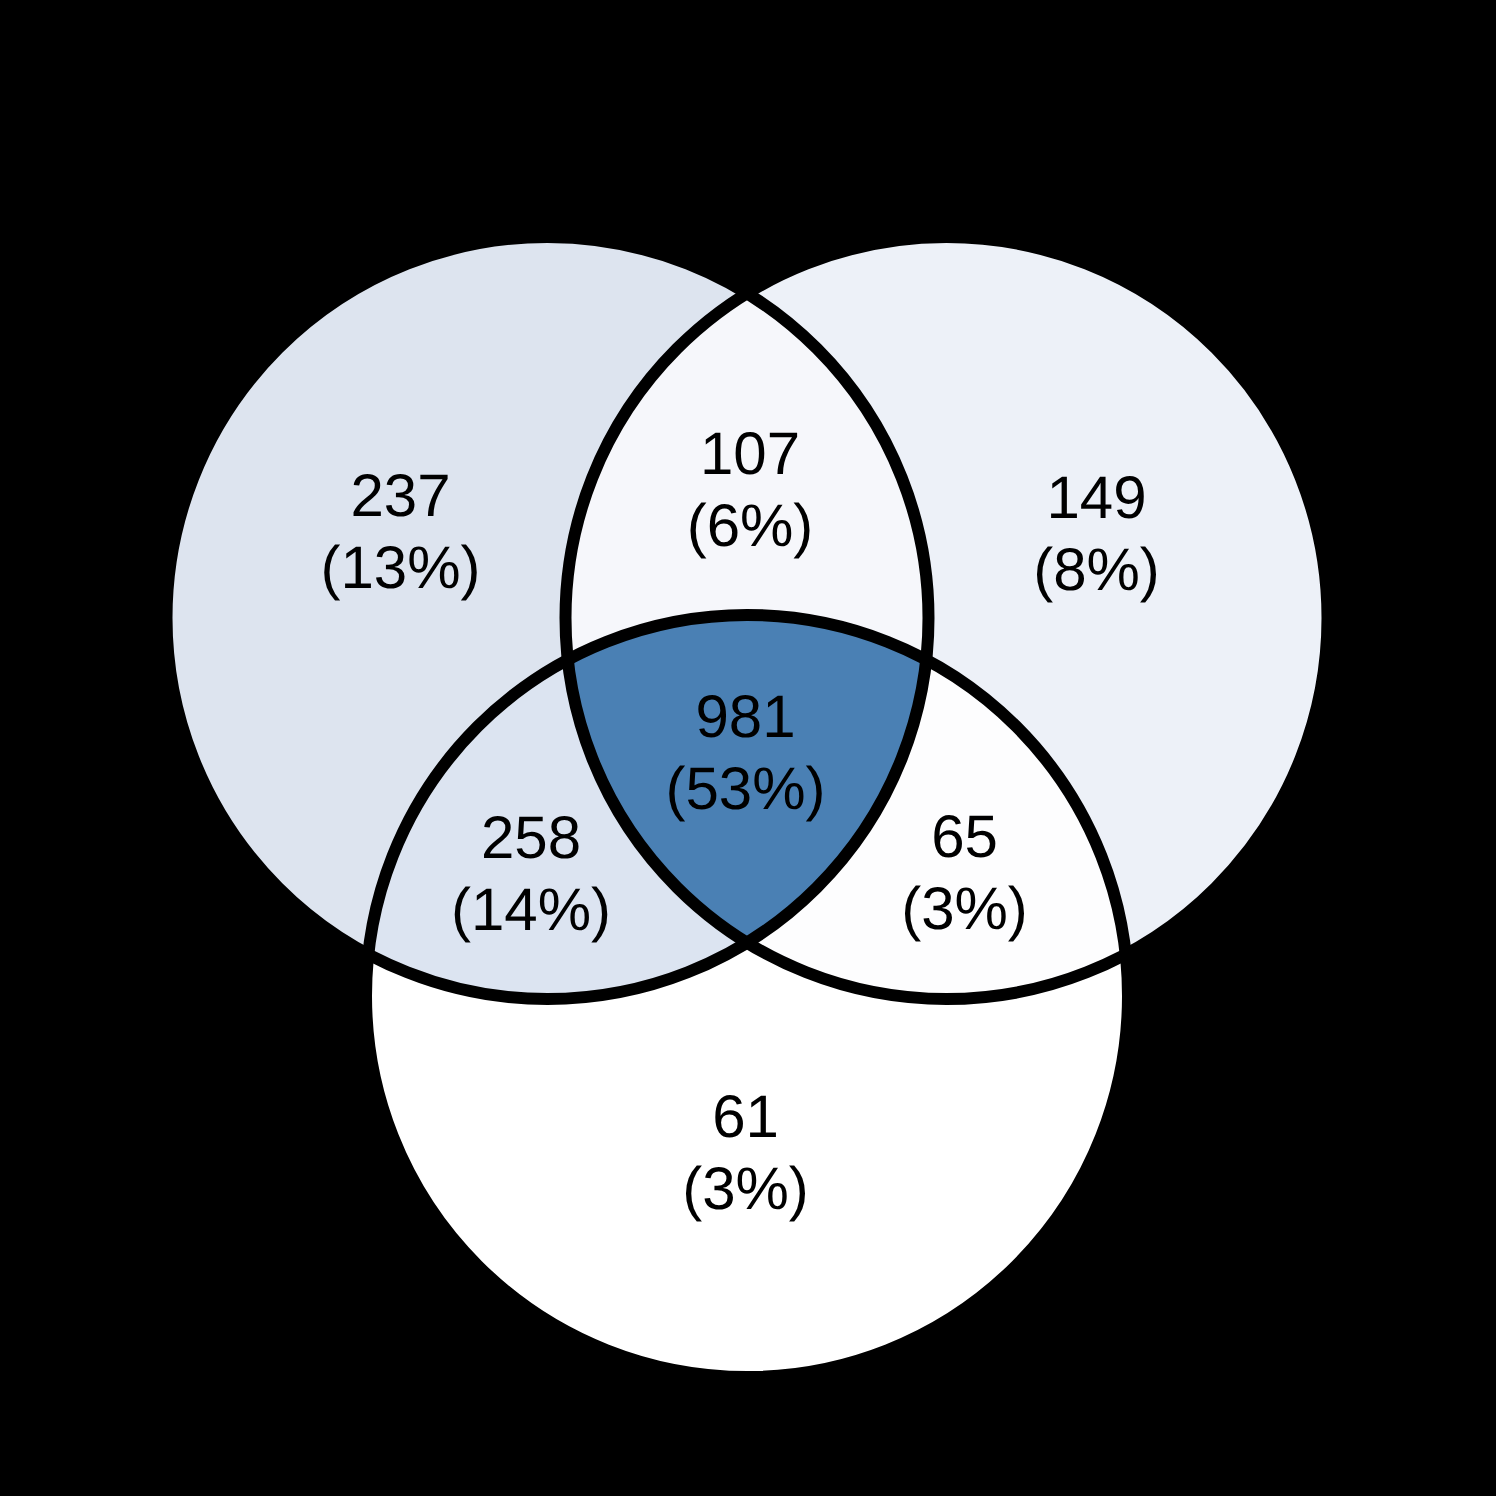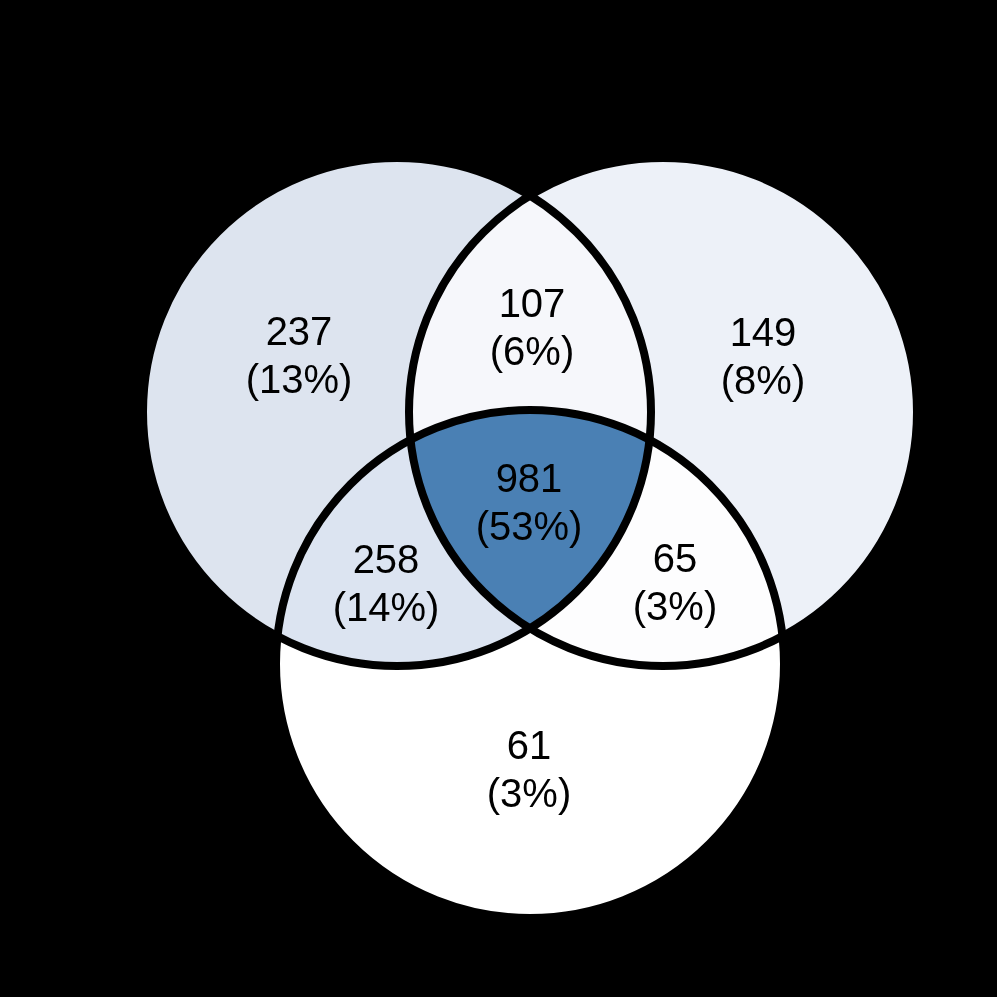--- a/index.html
+++ b/index.html
@@ -8,21 +8,20 @@
     width: 997px;
     height: 997px;
     background: #000000;
     overflow: hidden;
     font-family: "Liberation Sans", sans-serif;
   }
   .stage {
     position: relative;
     width: 870px;
     height: 997px;
-    margin-left: 32px;
   }
   svg text {
     font-family: "Liberation Sans", sans-serif;
     font-size: 40px;
     fill: #000000;
     text-anchor: middle;
   }
 </style>
 </head>
 <body>

